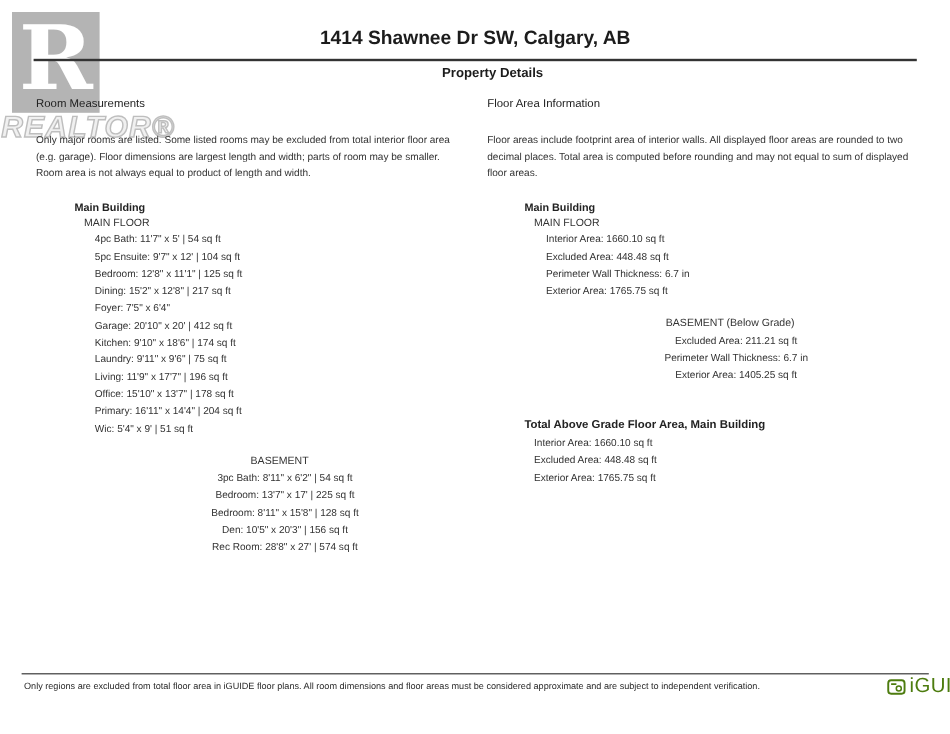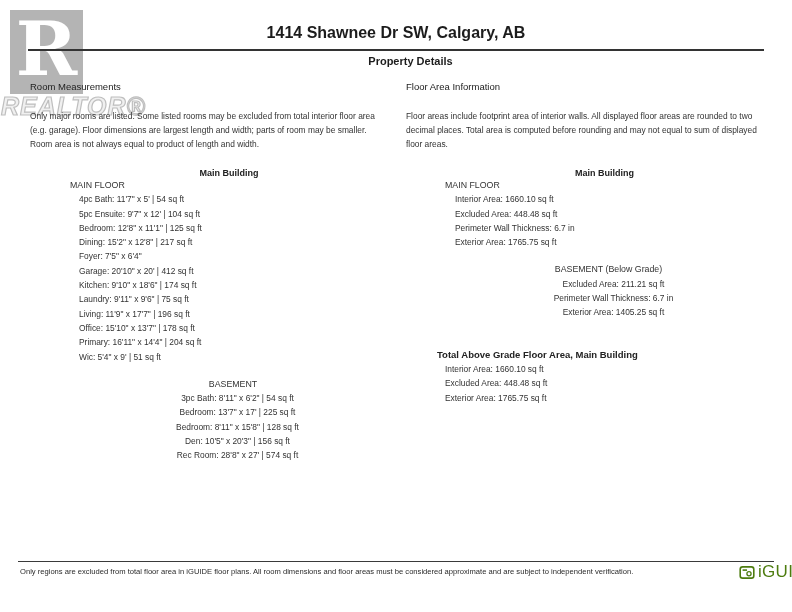--- a/index.html
+++ b/index.html
@@ -46,21 +46,21 @@
   }
 
   
   .col { position:absolute; top:81px; z-index:2; font-size:8.4px; color:#333333; }
   .col-left  { left:30px;  width:366px; }
   .col-right { left:406px; width:366px; }
 
   .sec-heading { font-size:9.5px; font-weight:normal; color:#222222; margin-bottom:17px; }
   .sec-desc    { white-space:pre-line; line-height:14px; }
 
-  .building-heading { font-weight:bold; font-size:9px; color:#222222; margin-top:17px;text-align:center; }
+  .building-heading { font-weight:bold; font-size:9px; color:#222222; margin-top:17px; }
   .col-left  .building-heading { margin-left:32px; }
   .col-right .building-heading { margin-left:31px; }
 
   .floor-name { font-size:8.8px; line-height:14.3px; }
   .col-left  .floor-name { margin-left:40px; }
   .col-right .floor-name { margin-left:39px; }
 
   .line-list { margin-left:49px; }
   .line-list > div { line-height:14.3px; white-space:nowrap; }
 

